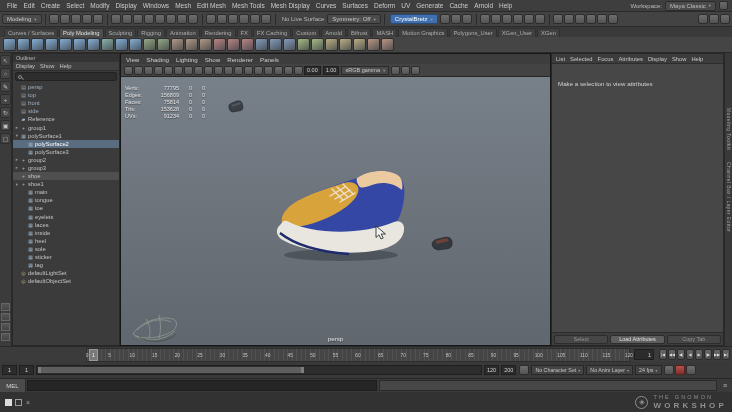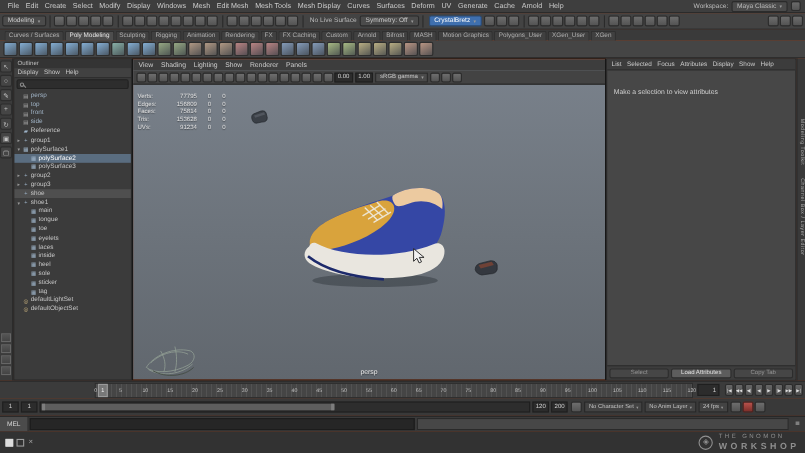--- a/index.html
+++ b/index.html
@@ -1,17 +1,17 @@
 <!DOCTYPE html>
 <html><head>
 <meta charset="utf-8">
 <style>
 *{margin:0;padding:0;box-sizing:border-box}
 html,body{background:#1e1e1e}
-#app{position:relative;width:732px;height:412px;background:#c2410c;font-family:"Liberation Sans",sans-serif;color:#c8c8c8;overflow:hidden;font-size:7px;cursor:default}
+#app{position:relative;width:732px;height:412px;background:#3b82f6;font-family:"Liberation Sans",sans-serif;color:#c8c8c8;overflow:hidden;font-size:7px;cursor:default}
 .abs{position:absolute}
 
 #menubar{position:absolute;left:0;top:0;width:732px;height:12px;background:#3e3e3e;border-bottom:1px solid #2a2a2a;display:flex;align-items:center;padding:0 4px;font-size:6.5px;color:#cbcbcb}
 #menubar-items{display:flex;align-items:center}
 #menubar-items .mi{padding:0 3px;white-space:nowrap}
 #workspace{margin-left:auto;display:flex;align-items:center;gap:3px;font-size:6px;color:#bdbdbd;white-space:nowrap}
 .dd{background:#4b4b4b;border:1px solid #2b2b2b;border-radius:2px;height:10px;display:flex;align-items:center;padding:0 4px;white-space:nowrap}
 .dd::after{content:"▾";font-size:4.5px;margin-left:3px;color:#999}
 .micon{width:9px;height:9px;background:linear-gradient(#6b6b6b,#555);border:1px solid #2c2c2c;border-radius:2px;display:inline-block}
 

